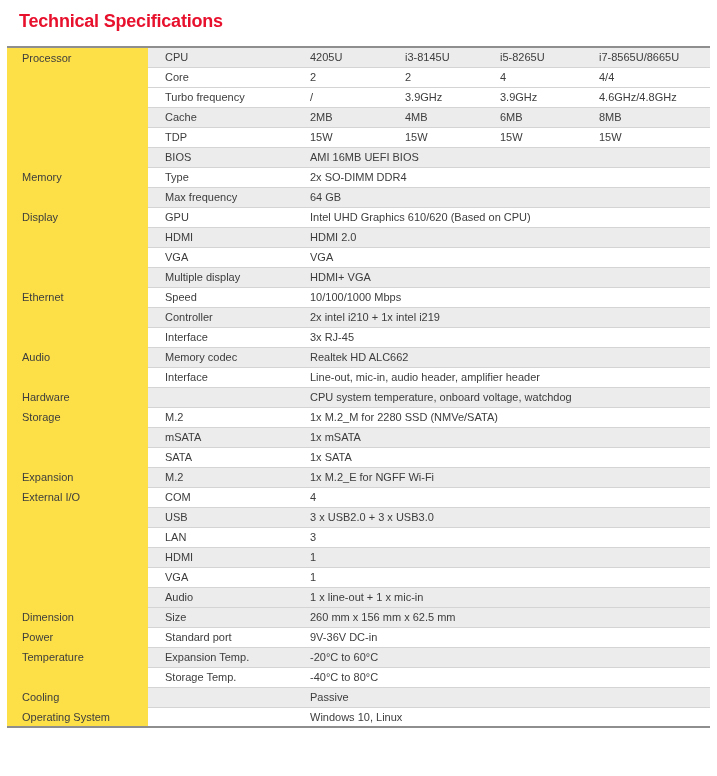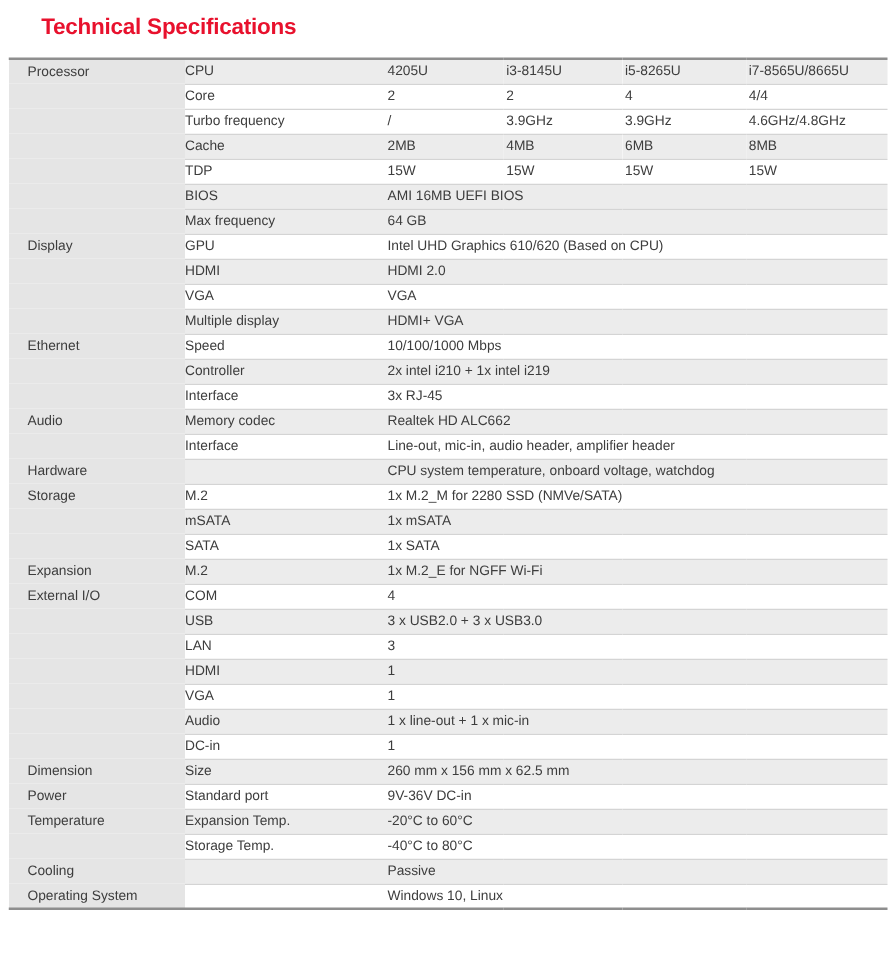--- a/index.html
+++ b/index.html
@@ -16,21 +16,21 @@
     height: 776px;
     overflow: hidden;
     font-family: "Liberation Sans", sans-serif;
   }
   .page { width: 717px; }
   .title {
     color: var(--title-color);
     font-size: 18px;
     font-weight: bold;
     line-height: 20px;
-    margin: 11px 0 15px 33px;
+    margin: 11px 0 15px 19px;
     letter-spacing: -0.2px;
   }
   table.spec-table {
     border-collapse: collapse;
     table-layout: fixed;
     width: 703px;
     margin-left: 7px;
     border-top: 2px solid var(--table-border-color);
     border-bottom: 2px solid var(--table-border-color);
   }
@@ -39,23 +39,23 @@
     font-size: 11px;
     color: var(--text-color);
     vertical-align: middle;
     line-height: 12px;
     white-space: nowrap;
     overflow: hidden;
     padding: 0;
   }
   td.cat {
     padding-left: 15px;
-    background: #e5e5e5;
-  }
-  td.attr { }
+    background: #fde047;
+  }
+  td.attr { padding-left: 17px; }
   td.val  { padding-left: 2px; }
   tr td.attr, tr td.val { border-top: 1px solid var(--row-divider-color); }
   tr:first-child td.attr, tr:first-child td.val { border-top: none; }
   tr.shaded td.attr, tr.shaded td.val { background: var(--shaded-row-bg); }
 </style>
 </head>
 <body>
 
 <div class="page">
   <h1 class="title">Technical Specifications</h1>
@@ -107,20 +107,25 @@
           <td class="val">15W</td>
           <td class="val">15W</td>
           <td class="val">15W</td>
           <td class="val">15W</td>
         </tr>
         <tr class="shaded">
           <td class="cat"></td>
           <td class="attr">BIOS</td>
           <td colspan="4" class="val">AMI 16MB UEFI BIOS</td>
         </tr>
+        <tr>
+          <td class="cat">Memory</td>
+          <td class="attr">Type</td>
+          <td colspan="4" class="val">2x SO-DIMM DDR4</td>
+        </tr>
         <tr class="shaded">
           <td class="cat"></td>
           <td class="attr">Max frequency</td>
           <td colspan="4" class="val">64 GB</td>
         </tr>
         <tr>
           <td class="cat">Display</td>
           <td class="attr">GPU</td>
           <td colspan="4" class="val">Intel UHD Graphics 610/620 (Based on CPU)</td>
         </tr>
@@ -211,25 +216,20 @@
         </tr>
         <tr>
           <td class="cat"></td>
           <td class="attr">VGA</td>
           <td colspan="4" class="val">1</td>
         </tr>
         <tr class="shaded">
           <td class="cat"></td>
           <td class="attr">Audio</td>
           <td colspan="4" class="val">1 x line-out + 1 x mic-in</td>
-        </tr>
-        <tr>
-          <td class="cat"></td>
-          <td class="attr">DC-in</td>
-          <td colspan="4" class="val">1</td>
         </tr>
         <tr class="shaded">
           <td class="cat">Dimension</td>
           <td class="attr">Size</td>
           <td colspan="4" class="val">260 mm x 156 mm x 62.5 mm</td>
         </tr>
         <tr>
           <td class="cat">Power</td>
           <td class="attr">Standard port</td>
           <td colspan="4" class="val">9V-36V DC-in</td>

